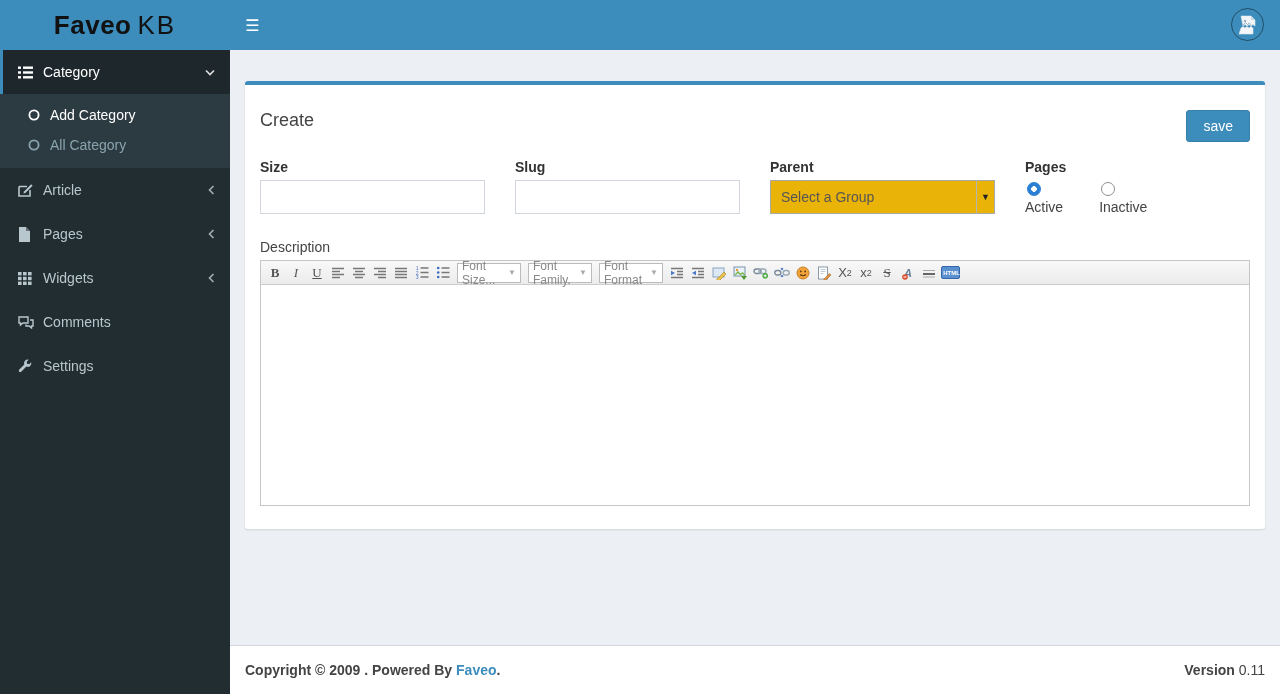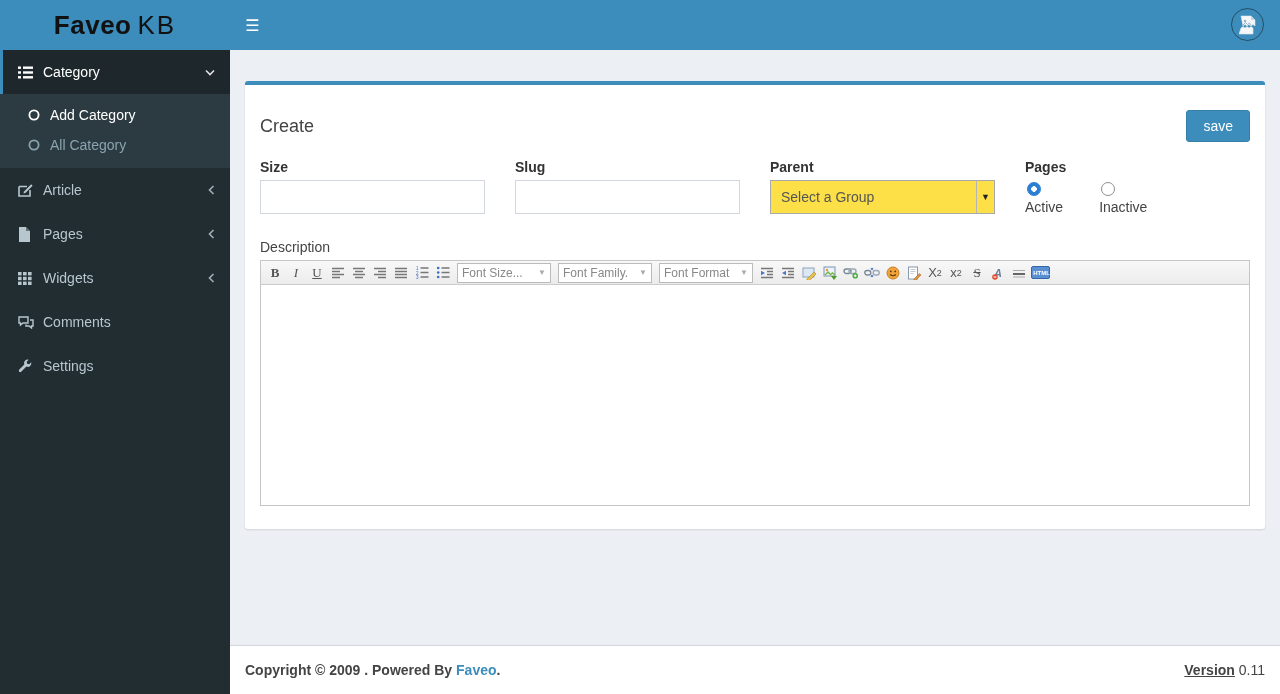--- a/index.html
+++ b/index.html
@@ -24,56 +24,56 @@
   .submenu { background:#2c3b41; }
   .sub-item { height:30px; display:flex; align-items:center; padding:0 15px 0 20px; color:#8aa4af; cursor:pointer; }
   .sub-item.active { color:#fff; }
   .sub-item .mi { width:22px; display:flex; align-items:center; }
   .submenu { padding:6px 8px 8px; }
 
   
   .content-wrapper { position:absolute; left:230px; top:50px; width:1050px; height:595px; background:#ecf0f5; }
   .box { margin:31px 15px 0; background:#fff; border-top:4px solid #3c8dbc; border-radius:3px; box-shadow:0 1px 2px rgba(0,0,0,0.12); height:448px; }
   .box-inner { padding:0 15px; }
-  .box-header { display:flex; align-items:center; justify-content:space-between; padding-top:25px; }
+  .box-header { display:flex; justify-content:space-between; padding-top:25px; }
   .box-title { font-size:18px; color:#444; font-weight:400; }
   .save-btn { background:#3c8dbc; color:#fff; border:1px solid #367fa9; border-radius:3px; font-size:14px; padding:7px 16px; cursor:pointer; font-family:"Liberation Sans", sans-serif; }
 
   .form-row { display:grid; grid-template-columns:repeat(4, 1fr); gap:30px; margin-top:17px; }
   .field label.f-label { display:block; font-weight:700; color:#333; margin-bottom:5px; font-size:14px; }
   .text-input { width:100%; height:34px; border:1px solid #d2d6de; border-radius:0; padding:6px 12px; font-size:14px; color:#555; font-family:"Liberation Sans", sans-serif; outline:none; }
-  .select-box { width:100%; height:34px; border:1px solid #a9a9a9; background:#fde047; display:flex; align-items:center; cursor:pointer; position:relative; }
+  .select-box { width:100%; height:34px; border:1px solid #a9a9a9; background:#eab308; display:flex; align-items:center; cursor:pointer; position:relative; }
   .select-text { flex:1; padding:0 10px; color:#555; font-size:14px; }
   .select-arrow { width:18px; height:32px; display:flex; align-items:center; justify-content:center; border-left:1px solid #b5b5b5; color:#222; font-size:9px; }
   .status-opts { display:flex; gap:36px; margin-top:3px; }
   .radio-group { display:flex; flex-direction:column; align-items:flex-start; cursor:pointer; }
   .radio { width:14px; height:14px; border-radius:50%; margin:2px 0 3px 2px; }
   .radio.checked { background:radial-gradient(circle at 50% 50%, #fff 0 2.6px, #2a7fd4 3px 7px); border:1px solid #2a7fd4; }
   .radio.unchecked { background:#fff; border:1px solid #8f8f8f; }
   .radio-label { color:#444; font-size:14px; }
 
   .desc-block { margin-top:24px; }
   .editor { border:1px solid #c6c6c6; margin-top:5px; }
   .editor-toolbar { background:linear-gradient(#f8f8f8, #ececec); border-bottom:1px solid #ccc; height:24px; display:flex; align-items:center; padding:0 4px; gap:1px; }
   .tb-btn { min-width:20px; height:20px; display:flex; align-items:center; justify-content:center; border:1px solid transparent; border-radius:2px; cursor:pointer; color:#555; font-size:13px; }
   .tb-btn.b { font-weight:700; font-family:"Liberation Serif", serif; }
   .tb-btn.i { font-style:italic; font-family:"Liberation Serif", serif; }
   .tb-btn.u { text-decoration:underline; font-family:"Liberation Serif", serif; }
   .tb-btn.s { text-decoration:line-through; font-family:"Liberation Serif", serif; }
   .tb-btn sub, .tb-btn sup { font-size:9px; }
-  .tb-select { height:20px; width:94px; background:#fff; border:1px solid #bbb; color:#888; font-size:12px; display:flex; align-items:center; justify-content:space-between; padding:0 4px; margin:0 3px; cursor:pointer; }
+  .tb-select { height:20px; width:64px; background:#fff; border:1px solid #bbb; color:#888; font-size:12px; display:flex; align-items:center; justify-content:space-between; padding:0 4px; margin:0 3px; cursor:pointer; }
   .tb-select .arr { color:#aaa; font-size:8px; }
   .editor-body { height:220px; background:#fff; cursor:text; }
 
   
   .footer { position:absolute; left:230px; bottom:0; width:1050px; height:49px; background:#fff; border-top:1px solid #d2d6de; display:flex; align-items:center; justify-content:space-between; padding:0 15px; font-size:14px; }
   .copyright { color:#444; font-weight:700; }
   .copyright a { color:#3c8dbc; text-decoration:none; cursor:pointer; }
   .version { color:#444; }
-  .version .v-label { font-weight:700;text-decoration:underline; }
+  .version .v-label { font-weight:700; }
 
   svg { display:block; }
 </style>
 </head>
 <body>
 
 <div class="navbar">
   <div class="logo">
     <span class="lg-bold">Faveo</span>
     <span class="lg-light">KB</span>

